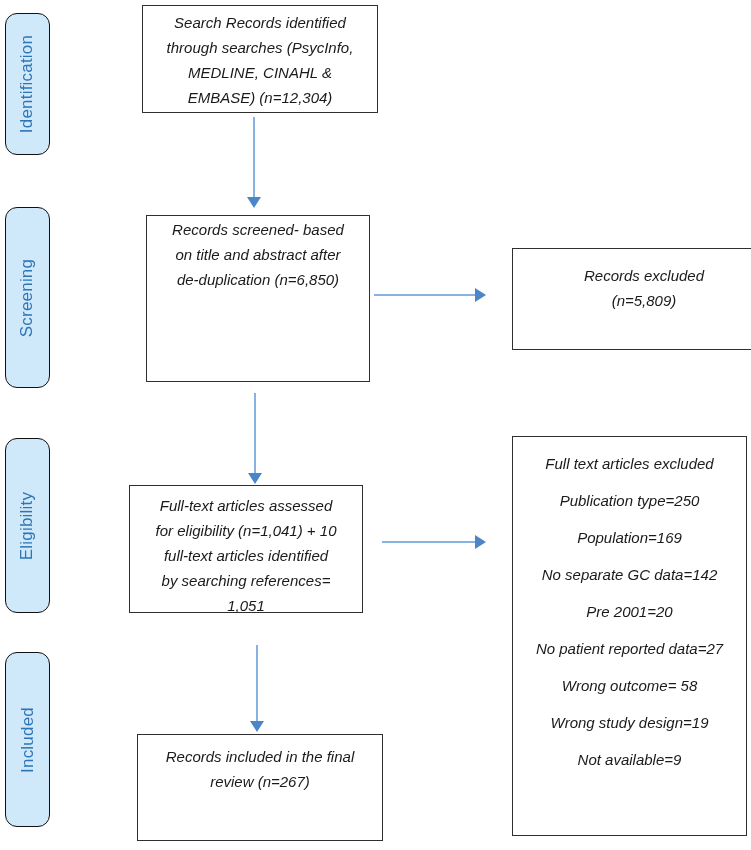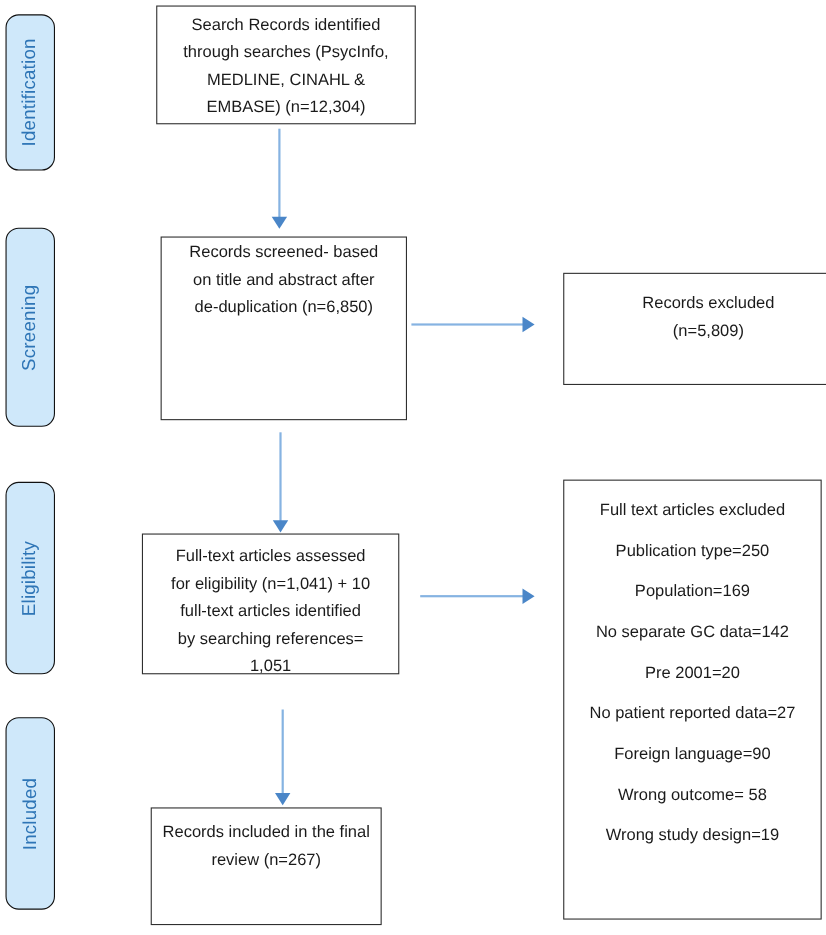--- a/index.html
+++ b/index.html
@@ -15,21 +15,21 @@
   }
   .stage span{
     transform:rotate(-90deg);white-space:nowrap;
     color:#2e75b6;font-size:17px;letter-spacing:.2px;
   }
   
   .fbox{
     position:absolute;background:#ffffff;border:1.6px solid #2f2f2f;
     box-sizing:border-box;text-align:center;font-size:15px;line-height:25px;
   }
-  .bline{white-space:nowrap;}
+  .bline{white-space:nowrap;font-style:italic;}
   .items .bline{line-height:24px;margin-top:13px;}
   
   .varrow{position:absolute;width:14px;}
   .varrow .shaft{position:absolute;left:6px;top:0;bottom:10px;width:2px;background:#86b3e2;}
   .varrow .head{position:absolute;left:0;bottom:0;width:0;height:0;
     border-left:7px solid transparent;border-right:7px solid transparent;border-top:11px solid #4a86c8;}
   .harrow{position:absolute;height:14px;}
   .harrow .shaft{position:absolute;top:6px;left:0;right:10px;height:2px;background:#86b3e2;}
   .harrow .head{position:absolute;right:0;top:0;width:0;height:0;
     border-top:7px solid transparent;border-bottom:7px solid transparent;border-left:11px solid #4a86c8;}
@@ -79,27 +79,27 @@
   </div>
 
   <div class="fbox" style="left:512px;top:436px;width:235px;height:400px;padding-top:14px">
     <div class="bline">Full text articles excluded</div>
     <div class="items">
       <div class="bline">Publication type=250</div>
       <div class="bline">Population=169</div>
       <div class="bline">No separate GC data=142</div>
       <div class="bline">Pre 2001=20</div>
       <div class="bline">No patient reported data=27</div>
-      <div class="bline">Foreign language=90</div>
       <div class="bline">Wrong outcome= 58</div>
       <div class="bline">Wrong study design=19</div>
+      <div class="bline">Not available=9</div>
     </div>
   </div>
 
-  <div class="fbox" style="left:137px;top:734px;width:210px;height:107px;padding-top:9px">
+  <div class="fbox" style="left:137px;top:734px;width:246px;height:107px;padding-top:9px">
     <div class="bline">Records included in the final</div>
     <div class="bline">review (n=267)</div>
   </div>
 
   <div class="varrow" style="left:247px;top:117px;height:91px">
     <div class="shaft"></div>
     <div class="head"></div>
   </div>
   <div class="varrow" style="left:248px;top:393px;height:91px">
     <div class="shaft"></div>

